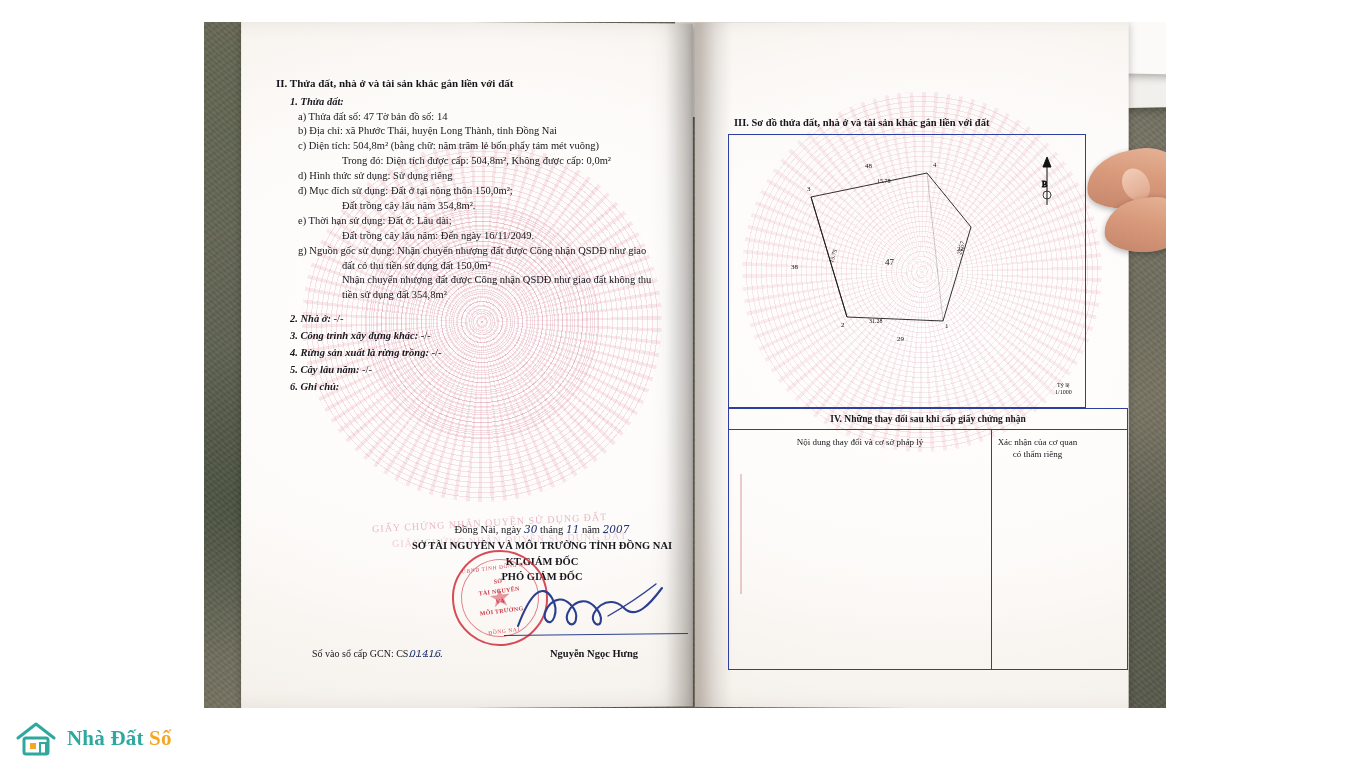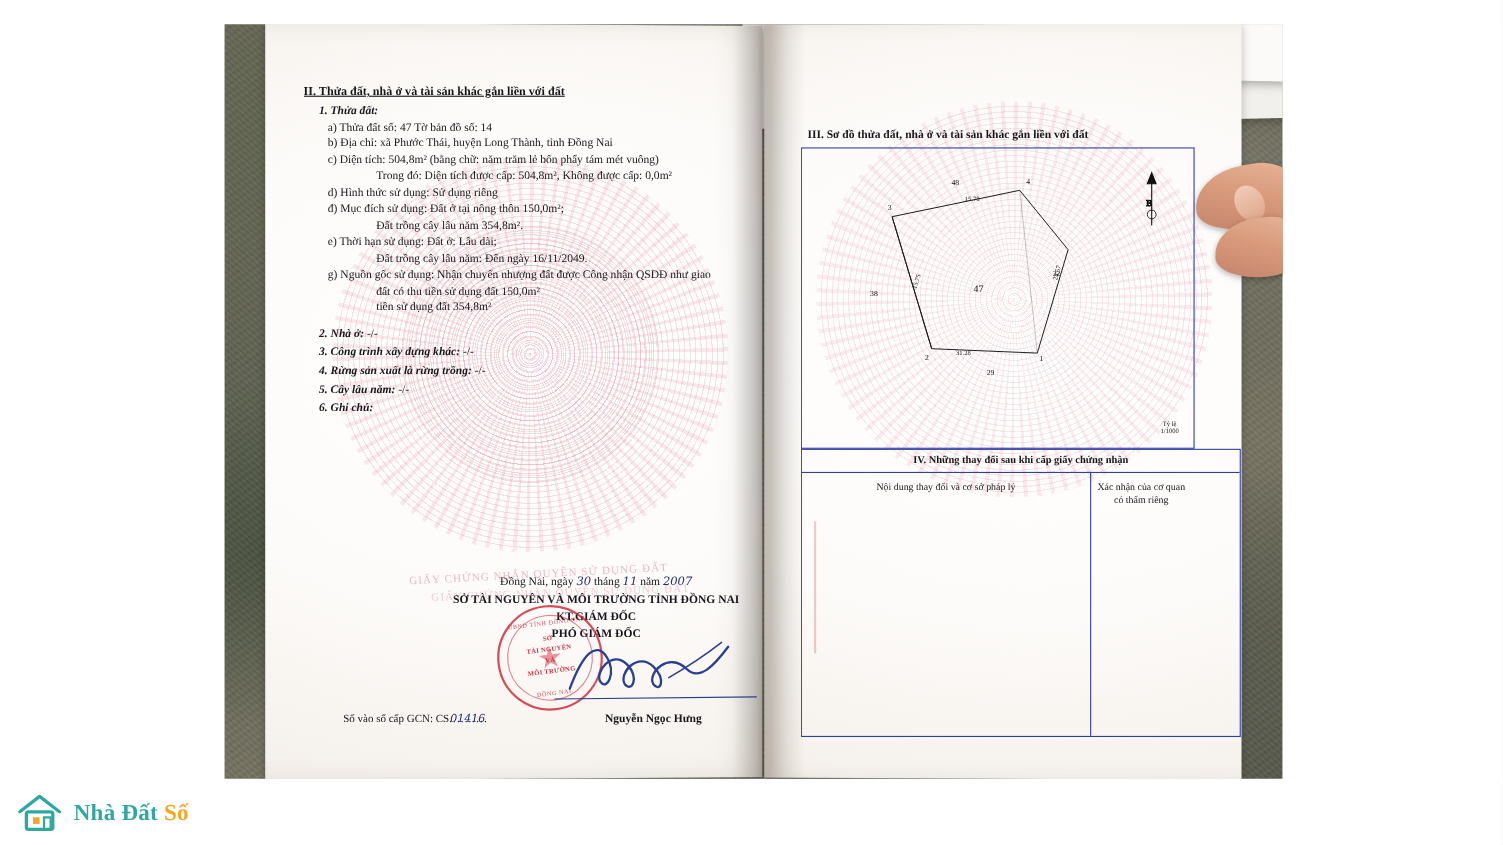--- a/index.html
+++ b/index.html
@@ -148,21 +148,20 @@
     top: 54px;
     width: 380px;
     color: #16161c;
     font-size: 10.5px;
     line-height: 1.42;
   }
   .sec-title {
     font-weight: bold;
     font-size: 11px;
     margin-bottom: 3px;
-    text-decoration: underline;
   }
   .sub-title {
     font-style: italic;
     font-weight: bold;
     margin-left: 14px;
     font-size: 10.5px;
   }
   .item { margin-left: 22px; }
   .item-indent { margin-left: 66px; }
   .tight { white-space: nowrap; }
@@ -454,20 +453,21 @@
         <div class="item tight">b) Địa chỉ: xã Phước Thái, huyện Long Thành, tỉnh Đồng Nai</div>
         <div class="item tight">c) Diện tích: 504,8m² (bằng chữ: năm trăm lẻ bốn phẩy tám mét vuông)</div>
         <div class="item-indent tight">Trong đó: Diện tích được cấp: 504,8m²,          Không được cấp: 0,0m²</div>
         <div class="item tight">d) Hình thức sử dụng: Sử dụng riêng</div>
         <div class="item tight">đ) Mục đích sử dụng: Đất ở tại nông thôn 150,0m²;</div>
         <div class="item-indent tight">Đất trồng cây lâu năm 354,8m².</div>
         <div class="item tight">e) Thời hạn sử dụng: Đất ở: Lâu dài;</div>
         <div class="item-indent tight">Đất trồng cây lâu năm: Đến ngày 16/11/2049.</div>
         <div class="item tight">g) Nguồn gốc sử dụng: Nhận chuyển nhượng đất được Công nhận QSDĐ như giao</div>
         <div class="item-indent tight">đất có thu tiền sử dụng đất 150,0m²</div>
+        <div class="item-indent tight">Nhận chuyển nhượng đất được Công nhận QSDĐ như giao đất không thu</div>
         <div class="item-indent tight">tiền sử dụng đất 354,8m²</div>
 
         <div class="gap-m"></div>
         <div class="numbered">
           <span>2. Nhà ở:</span><span class="val"> -/-</span>
         </div>
         <div class="numbered">
           <span>3. Công trình xây dựng khác:</span><span class="val"> -/-</span>
         </div>
         <div class="numbered">

